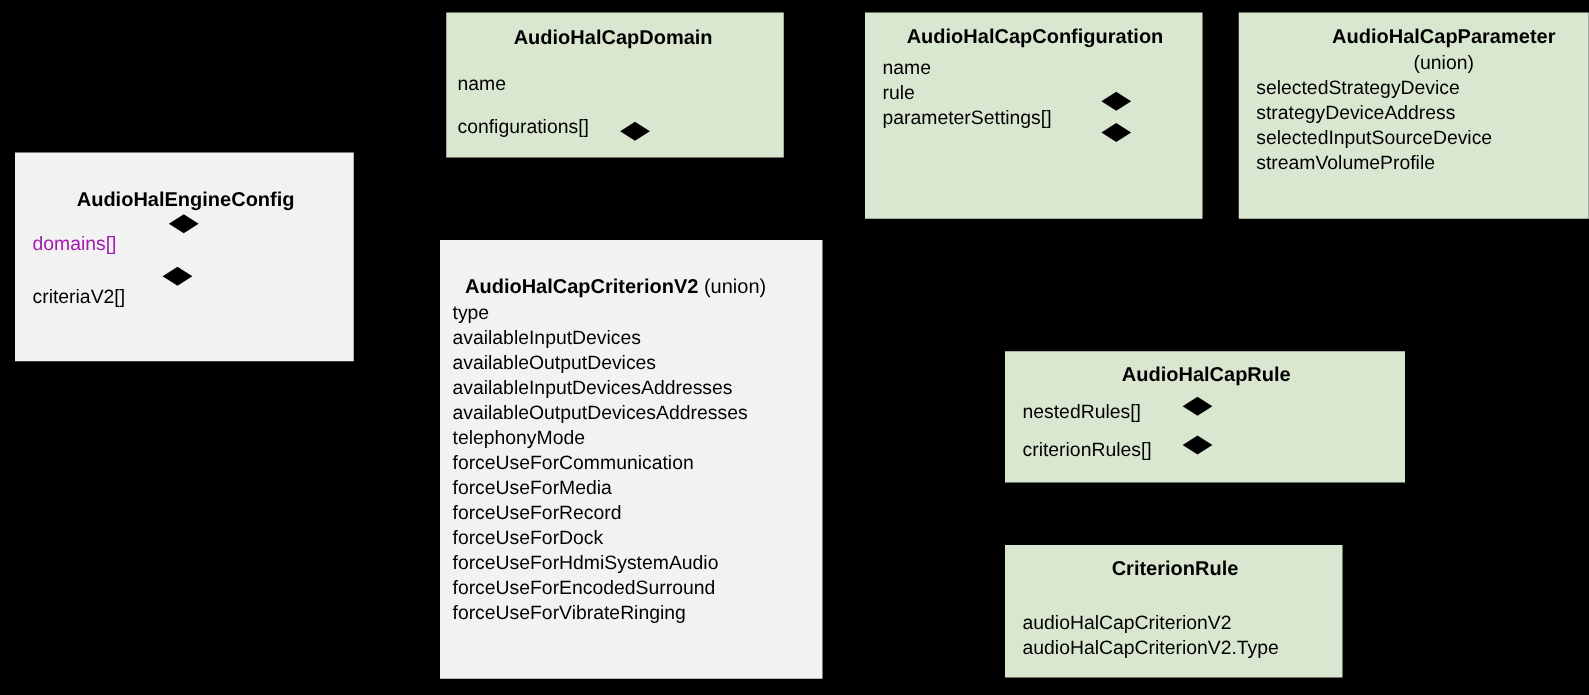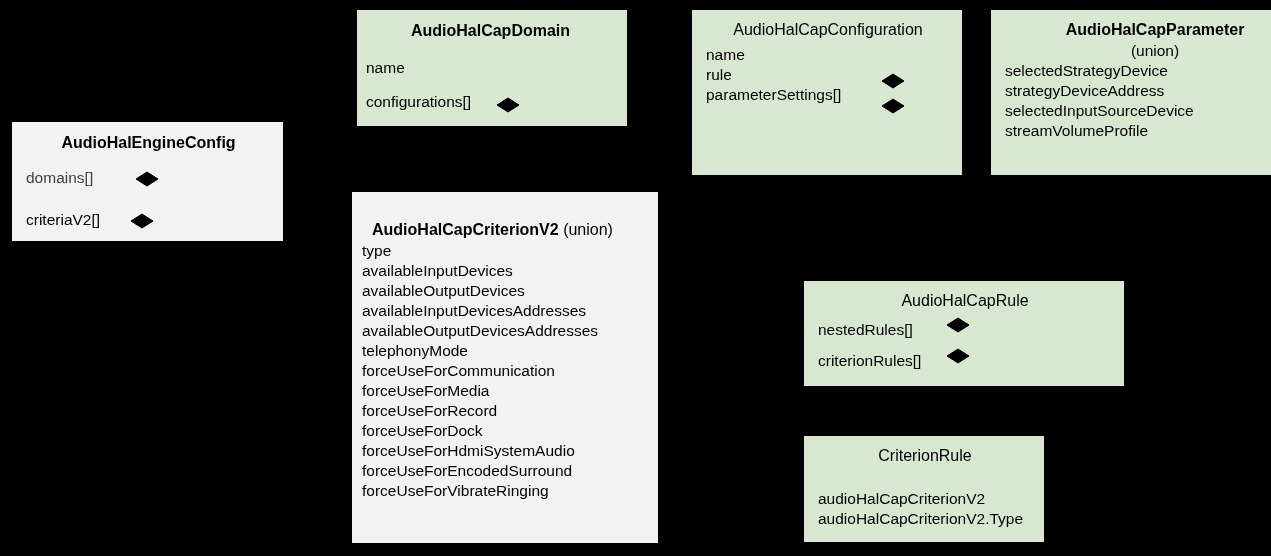--- a/index.html
+++ b/index.html
@@ -11,26 +11,27 @@
   #diagram{position:absolute;left:0;top:0;width:1271px;height:556px;}
   .uml-box{
     position:absolute;box-sizing:border-box;
     font-size:15.5px;line-height:20px;color:#000;
   }
   .box-green{background:#d9e7d0;}
   .box-grey{background:#f2f2f2;}
   .box-title{
     display:block;text-align:center;font-size:16px;line-height:22px;
     white-space:nowrap;
+    font-weight:bold;
   }
   .box-title.bold{font-weight:bold;}
   .box-title .sub{font-weight:normal;}
   .box-subtitle{display:block;text-align:center;font-size:15.5px;line-height:20px;}
   .attr{display:block;white-space:nowrap;position:relative;}
-  .green-attr{color:#404040;}
+  .green-attr{color:#a21caf;}
   .spacer-row{display:block;height:10px;}
   svg.edges{position:absolute;left:0;top:0;width:1271px;height:556px;pointer-events:none;}
 </style>
 </head>
 <body>
 
 <div id="diagram">
 
   <svg class="edges" viewBox="0 0 1271 556" xmlns="http://www.w3.org/2000/svg">
     <g stroke="#000" stroke-width="1.3" fill="none" stroke-dasharray="5,4">
@@ -44,21 +45,21 @@
       <path d="M 903 81 L 940 81 L 940 175"></path>
 
       <path d="M 903 106 L 991 106"></path>
 
       <path d="M 968 325 L 1083 325"></path>
 
       <path d="M 968 356 L 992 356 L 992 386"></path>
     </g>
   </svg>
 
-  <div class="uml-box box-grey" style="left:12px;top:122px;width:271px;height:119px;padding:10px 12px 0 14px;">
+  <div class="uml-box box-grey" style="left:12px;top:122px;width:271px;height:167px;padding:28px 12px 0 14px;">
     <span class="box-title bold">AudioHalEngineConfig</span>
     <span class="spacer-row"></span>
     <span class="attr green-attr" style="margin-top:4px;">
       <span>domains[]</span>
     </span>
     <span class="spacer-row" style="height:22px;"></span>
     <span class="attr">
       <span>criteriaV2[]</span>
     </span>
   </div>
@@ -128,21 +129,21 @@
     <span class="box-title">AudioHalCapRule</span>
     <span class="attr" style="margin-top:8px;">
       <span>nestedRules[]</span>
     </span>
     <span class="spacer-row" style="height:11px;"></span>
     <span class="attr">
       <span>criterionRules[]</span>
     </span>
   </div>
 
-  <div class="uml-box box-green" style="left:804px;top:436px;width:240px;height:106px;padding:9px 12px 0 14px;">
+  <div class="uml-box box-green" style="left:804px;top:436px;width:270px;height:106px;padding:9px 12px 0 14px;">
     <span class="box-title">CriterionRule</span>
     <span class="spacer-row" style="height:22px;"></span>
     <span class="attr" style="text-align:left;">audioHalCapCriterionV2</span>
     <span class="attr">audioHalCapCriterionV2.Type</span>
   </div>
 
   <svg class="edges" viewBox="0 0 1271 556" xmlns="http://www.w3.org/2000/svg">
     <g fill="#000" stroke="#000" stroke-width="1">
       <polygon points="136,179 147,172 158,179 147,186"></polygon>
       <polygon points="131,221 142,214 153,221 142,228"></polygon>

